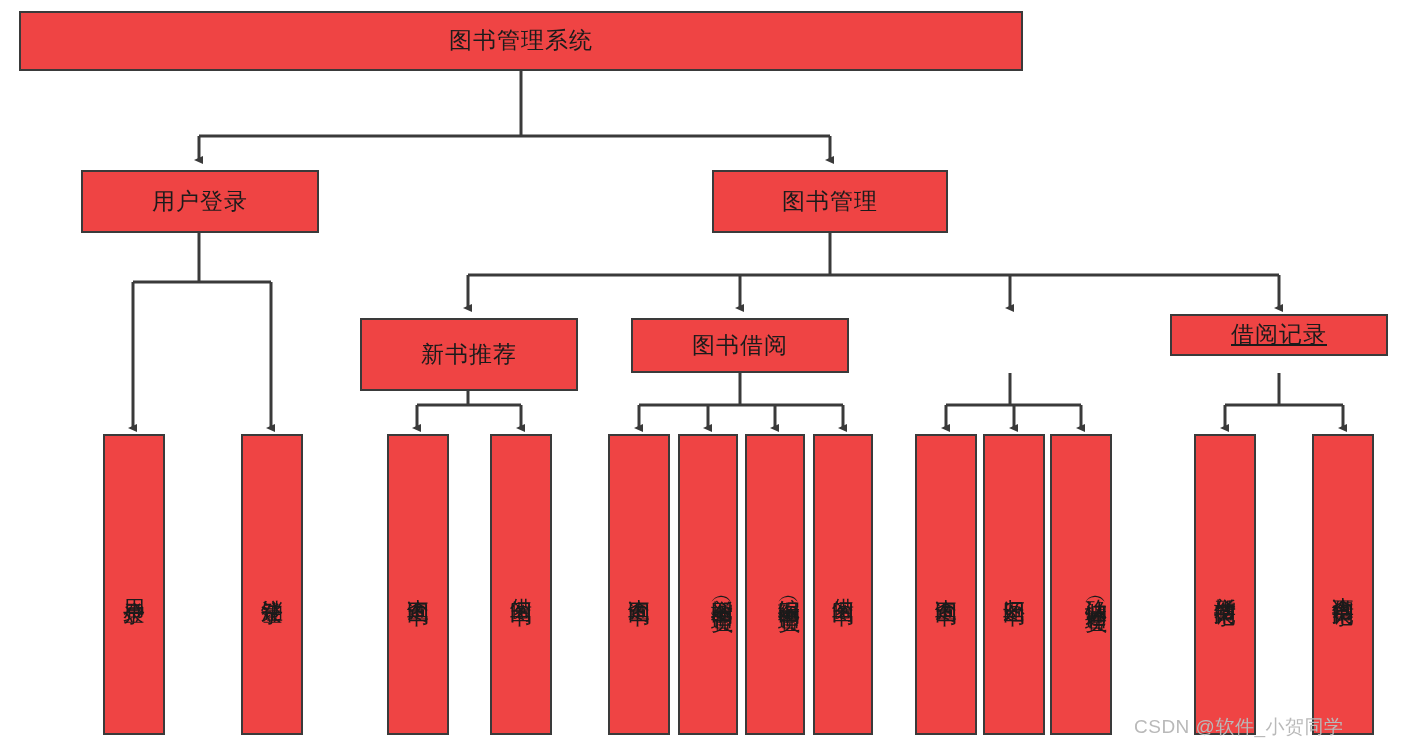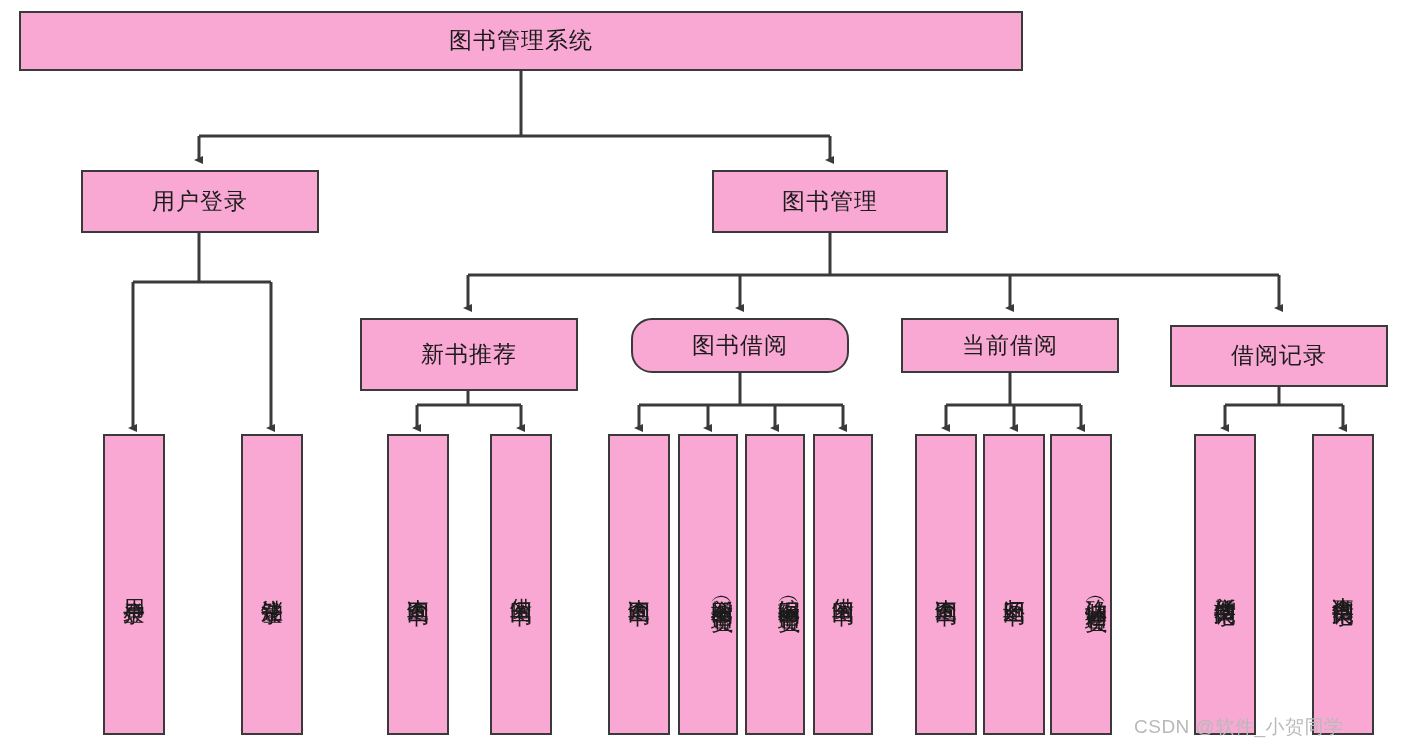--- a/index.html
+++ b/index.html
@@ -21,21 +21,21 @@
     position: absolute;
     left: 0;
     top: 0;
     width: 1405px;
     height: 747px;
     pointer-events: none;
   }
   .node {
     position: absolute;
     box-sizing: border-box;
-    background: #f9a8d4;
+    background: #ef4444;
     border: 2.5px solid #3a3a3a;
     display: flex;
     align-items: center;
     justify-content: center;
     color: #1b1b1b;
     text-align: center;
   }
   .node.horiz {
     font-size: 23px;
     line-height: 1.2;
@@ -130,29 +130,26 @@
   </div>
 
   <div class="node horiz" style="left:712px; top:170px; width:236px; height:63px;">
     <span>图书管理</span>
   </div>
 
   <div class="node horiz" style="left:360px; top:318px; width:218px; height:73px;">
     <span>新书推荐</span>
   </div>
 
-  <div class="node horiz" style="left:631px; top:318px; width:218px; height:55px;border-radius:21px;">
+  <div class="node horiz" style="left:631px; top:318px; width:218px; height:55px;">
     <span>图书借阅</span>
   </div>
 
-  <div class="node horiz" style="left:901px; top:318px; width:218px; height:55px;">
-    <span>当前借阅</span>
-  </div>
-
-  <div class="node horiz" style="left:1170px; top:325px; width:218px; height:62px;">
+
+  <div class="node horiz" style="left:1170px; top:314px; width:218px; height:42px;text-decoration:underline;">
     <span>借阅记录</span>
   </div>
 
   <div class="node vert centered" style="left:103px; top:434px; width:62px; height:301px;">
     <span>用户登录</span>
   </div>
 
   <div class="node vert centered" style="left:241px; top:434px; width:62px; height:301px;">
     <span>注销登录</span>
   </div>

